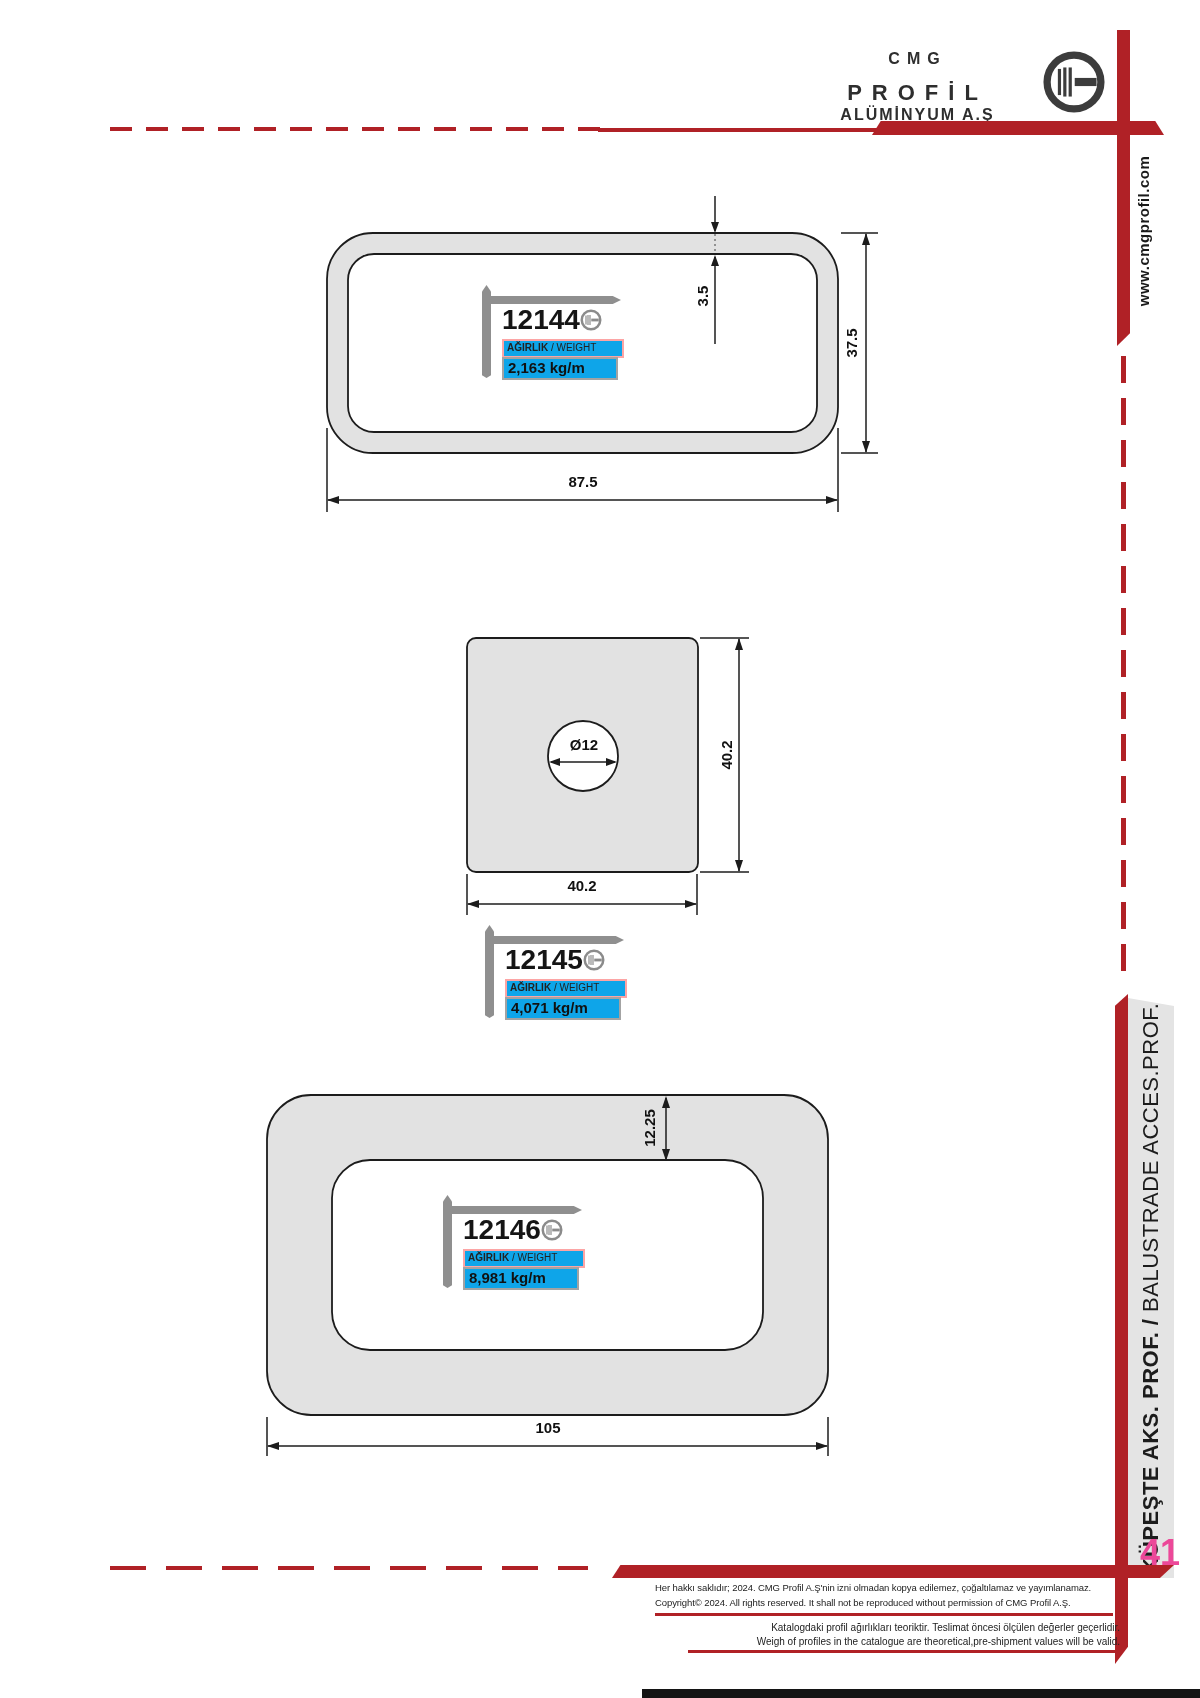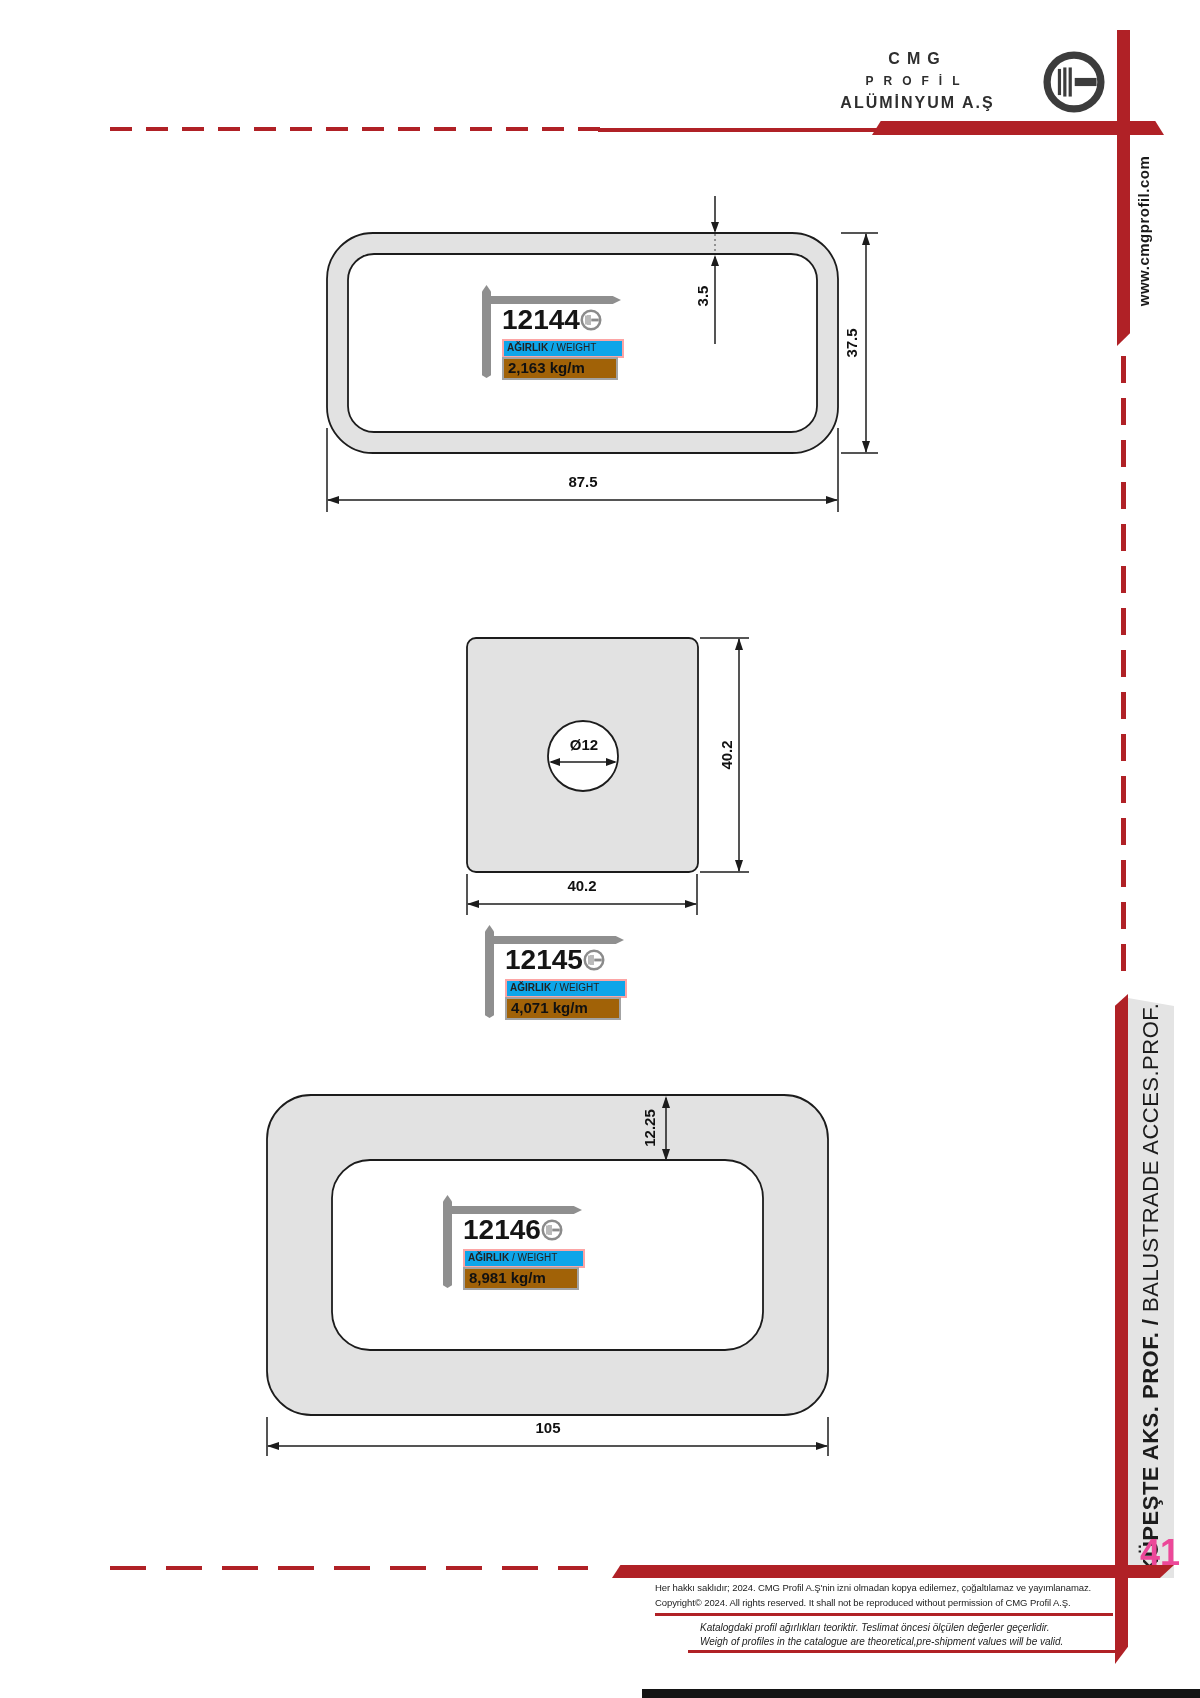--- a/index.html
+++ b/index.html
@@ -2,21 +2,21 @@
 <html><head>
 <meta charset="utf-8">
 <style>
   html,body{margin:0;padding:0;background:#fff;}
   .page{position:relative;width:1200px;height:1698px;background:#fff;overflow:hidden;
         font-family:"Liberation Sans",sans-serif;color:#111;padding-left:13px;}
   
   .hdr-text{position:absolute;left:800px;top:48px;width:235px;text-align:center;
             font-weight:bold;color:#2e2e2e;}
   .hdr-l1{font-size:16px;letter-spacing:7px;line-height:22px;}
-  .hdr-l2{font-size:12px;letter-spacing:10px;line-height:22px;}
+  .hdr-l2{font-size:22px;letter-spacing:10px;line-height:22px;margin-top:12px;}
   .hdr-l3{font-size:16px;letter-spacing:2px;line-height:22px;}
   .hdr-logo{position:absolute;left:1042px;top:50px;}
   
   .red{background:#b02126;}
   .dash-h-top{position:absolute;left:110px;top:127px;width:492px;height:4px;
       background:repeating-linear-gradient(90deg,#b02126 0 22px,transparent 22px 36px);}
   .thin-h-top{position:absolute;left:598px;top:128px;width:280px;height:4px;}
   .band-h-top{position:absolute;left:872px;top:121px;width:292px;height:14px;
       clip-path:polygon(0 100%,3% 0,97% 0,100% 100%);}
   .vbar-top{position:absolute;left:1117px;top:30px;width:13px;height:316px;
@@ -50,28 +50,28 @@
   .pl-vbar{position:absolute;left:2px;top:0;width:9px;height:93px;background:#8f8f8f;
       clip-path:polygon(50% 0,100% 7%,100% 97%,50% 100%,0 97%,0 7%);}
   .pl-hbar{position:absolute;left:3px;top:11px;width:138px;height:8px;background:#8f8f8f;
       clip-path:polygon(0 0,94% 0,100% 50%,94% 100%,0 100%);}
   .pl-title{position:absolute;left:22px;top:21px;display:flex;align-items:center;
       font-size:28px;font-weight:bold;color:#151515;line-height:28px;}
   .pl-wbox{position:absolute;left:22px;top:54px;width:112px;height:15px;border:2px solid #fca5a5;
       background:#0ea5e9;font-size:10px;line-height:14px;padding:0 3px;color:#222;white-space:nowrap;}
   .pl-wbox .tr{font-weight:bold;}
   .pl-vbox{position:absolute;left:22px;top:72px;width:104px;height:19px;border:2px solid #a3a3a3;
-      background:#a16207;font-size:15px;font-weight:bold;line-height:18px;padding:0 4px;color:#111;
+      background:#0ea5e9;font-size:15px;font-weight:bold;line-height:18px;padding:0 4px;color:#111;
       white-space:nowrap;}
   
   .foot1{position:absolute;left:655px;top:1580px;width:462px;font-size:9.5px;line-height:15px;
       color:#222;letter-spacing:-0.1px;}
   .rule1{position:absolute;left:655px;top:1613px;width:458px;height:2.5px;}
   .foot2{position:absolute;left:700px;top:1621px;width:420px;font-size:10px;line-height:13.5px;
-      color:#222;text-align:left;font-style:italic;}
+      color:#222;text-align:right;}
   .rule2{position:absolute;left:688px;top:1650px;width:428px;height:2.5px;}
   .bottom-bar{position:absolute;left:642px;top:1689px;width:558px;height:9px;background:#141414;}
 </style>
 </head>
 <body>
 
 <div class="page">
 
   <div class="hdr-text">
     <div class="hdr-l1">CMG</div>

